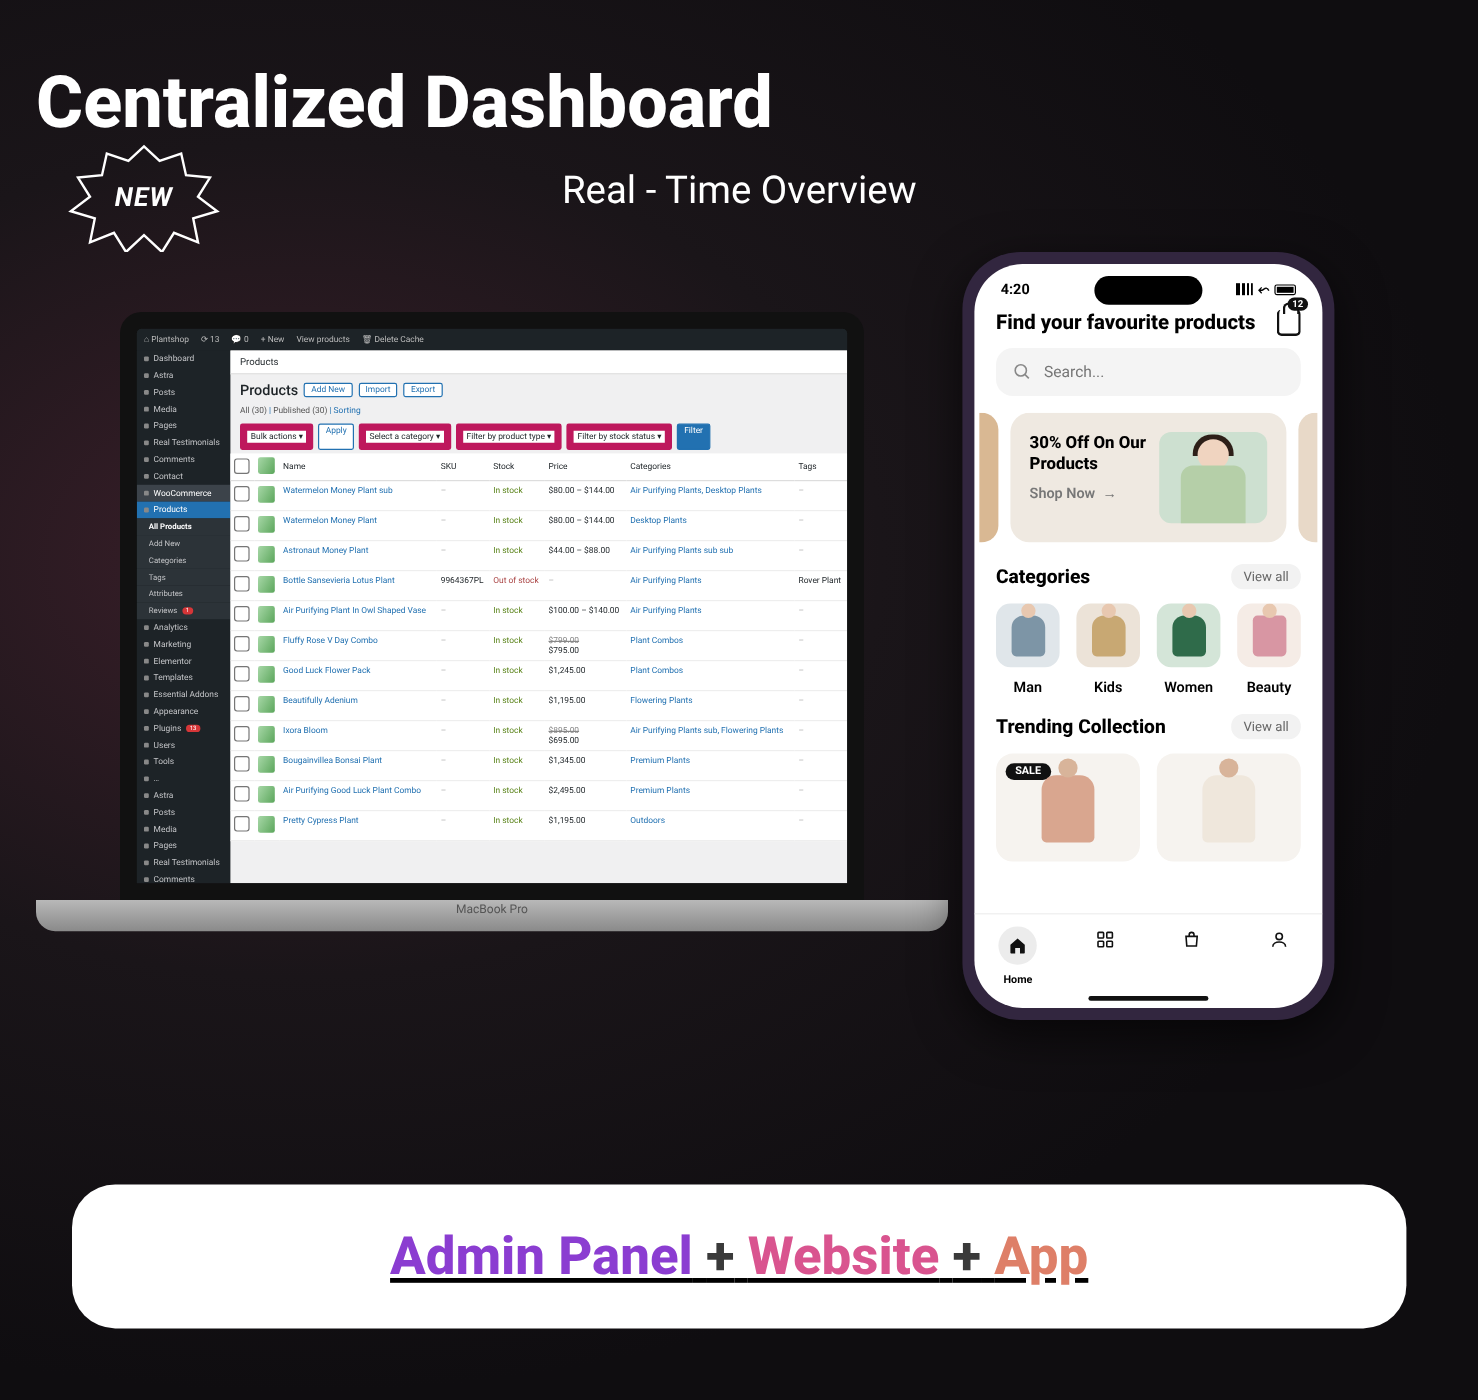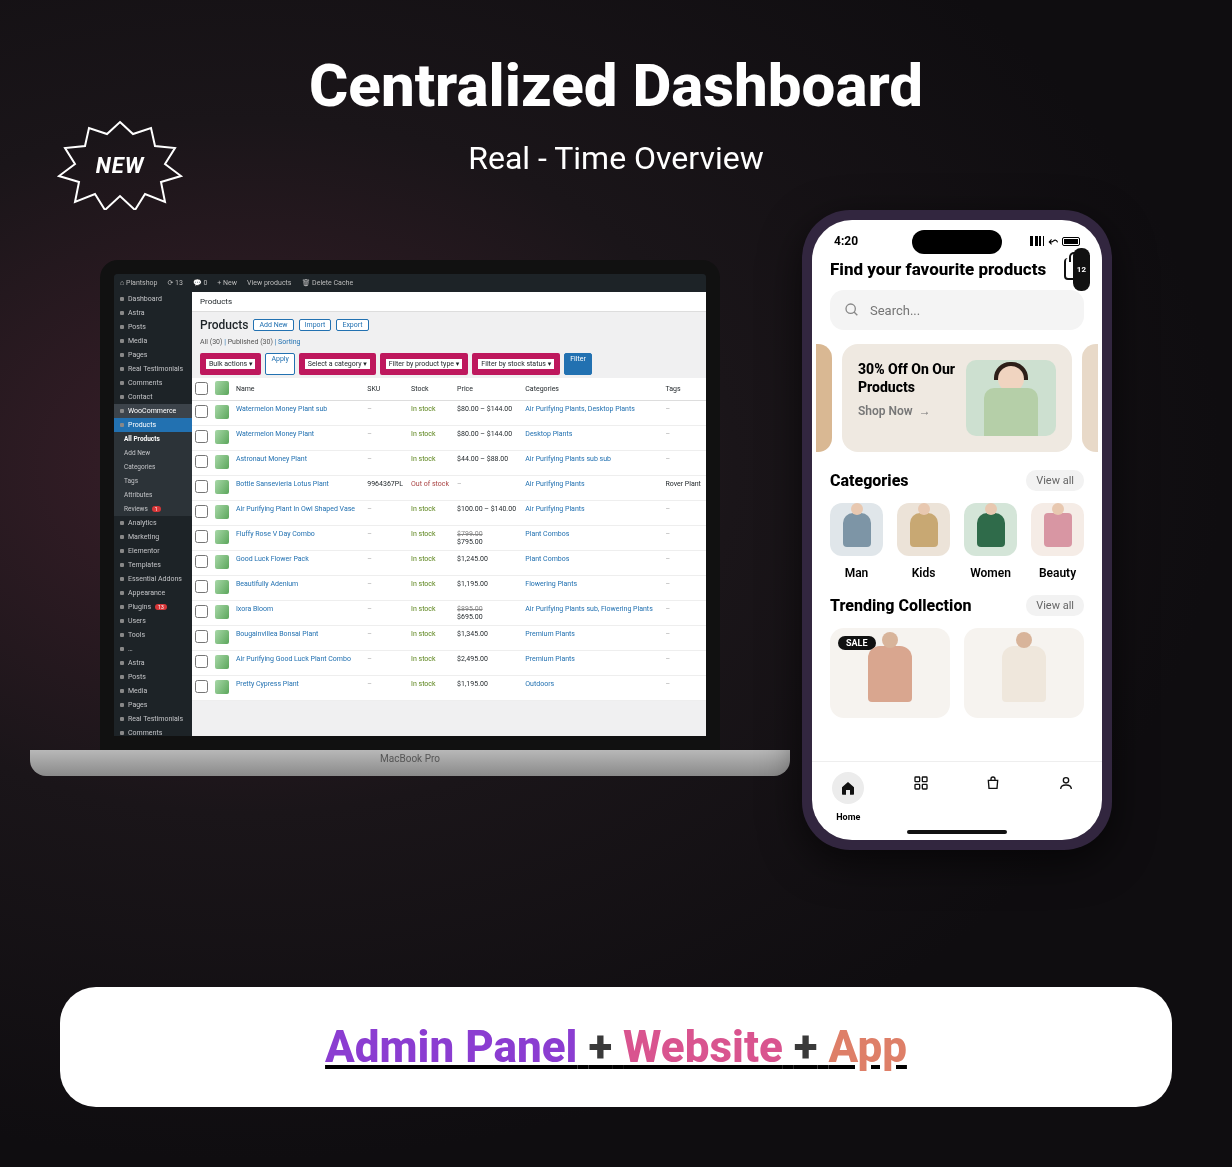--- a/index.html
+++ b/index.html
@@ -1,19 +1,19 @@
 <!DOCTYPE html>
 <html><head>
 <meta charset="utf-8">
 <style>
 * { margin: 0; padding: 0; box-sizing: border-box; font-family: -apple-system, BlinkMacSystemFont, "Segoe UI", Roboto, sans-serif; }
 body { width: 1232px; height: 1167px; background: radial-gradient(ellipse at 20% 40%, #3b1f2a 0%, #1a1519 35%, #0f0d10 70%); border-radius: 40px; position: relative; overflow: hidden; }
 
 
-.hero-title { color: #fff; font-size: 60px; font-weight: 800; text-align: center; padding-top: 50px; }
+.hero-title { color: #fff; font-size: 60px; font-weight: 800; padding-top: 50px; padding-left: 30px; }
 .hero-sub { color: #fff; font-size: 32px; text-align: center; margin-top: 18px; font-weight: 400; }
 
 
 .starburst { position: absolute; left: 55px; top: 120px; width: 130px; height: 90px; display: flex; align-items: center; justify-content: center; }
 .starburst svg { position: absolute; width: 130px; height: 90px; }
 .starburst span { position: relative; color: #fff; font-weight: 700; font-size: 22px; font-style: italic; letter-spacing: 1px; }
 
 
 .laptop { position: absolute; left: 30px; top: 260px; width: 760px; }
 .laptop-screen { margin: 0 auto; width: 620px; height: 490px; background: #1d2327; border: 14px solid #111; border-radius: 18px 18px 0 0; overflow: hidden; font-size: 9px; color: #c3c4c7; position: relative; }
@@ -61,21 +61,21 @@
 .statusbar { display: flex; justify-content: space-between; padding: 14px 22px 4px; font-size: 12px; font-weight: 700; }
 .sig { display: flex; gap: 4px; align-items: center; }
 .bars { width: 14px; height: 10px; background: linear-gradient(90deg,#000 25%,transparent 25% 35%,#000 35% 55%,transparent 55% 65%,#000 65% 80%,transparent 80% 90%,#000 90%); }
 .batt { width: 18px; height: 9px; border: 1px solid #000; border-radius: 2px; position: relative; }
 .batt::after { content: ''; position: absolute; left: 1px; top: 1px; width: 14px; height: 5px; background: #000; }
 
 .phead { padding: 6px 18px 10px; display: flex; align-items: center; justify-content: space-between; }
 .phead h3 { font-size: 17px; font-weight: 800; }
 .bag { position: relative; width: 20px; height: 22px; border: 2px solid #111; border-radius: 4px; border-top: none; }
 .bag::before { content: ''; position: absolute; top: -6px; left: 3px; width: 10px; height: 8px; border: 2px solid #111; border-bottom: none; border-radius: 5px 5px 0 0; }
-.bag-ct { position: absolute; top: -10px; right: -8px; background: #111; color: #fff; border-radius: 8px; font-size: 8px; padding: 17px 4px; font-weight: 700; }
+.bag-ct { position: absolute; top: -10px; right: -8px; background: #111; color: #fff; border-radius: 8px; font-size: 8px; padding: 1px 4px; font-weight: 700; }
 
 .search { margin: 0 18px 14px; background: #f4f4f4; border-radius: 14px; padding: 12px 14px; display: flex; align-items: center; gap: 10px; }
 .search svg { width: 16px; height: 16px; }
 .search input { border: none; background: transparent; outline: none; font-size: 13px; flex: 1; color: #888; }
 
 .banner { margin: 0 4px 18px 4px; display: flex; gap: 10px; align-items: stretch; overflow: hidden; }
 .banner-side { width: 16px; background: #d9b893; border-radius: 0 14px 14px 0; }
 .banner-side.r { border-radius: 14px 0 0 14px; background: #e8d9c8; }
 .banner-main { flex: 1; background: #efe9e1; border-radius: 16px; padding: 16px; display: flex; gap: 8px; position: relative; height: 108px; }
 .banner-txt { flex: 1; }

